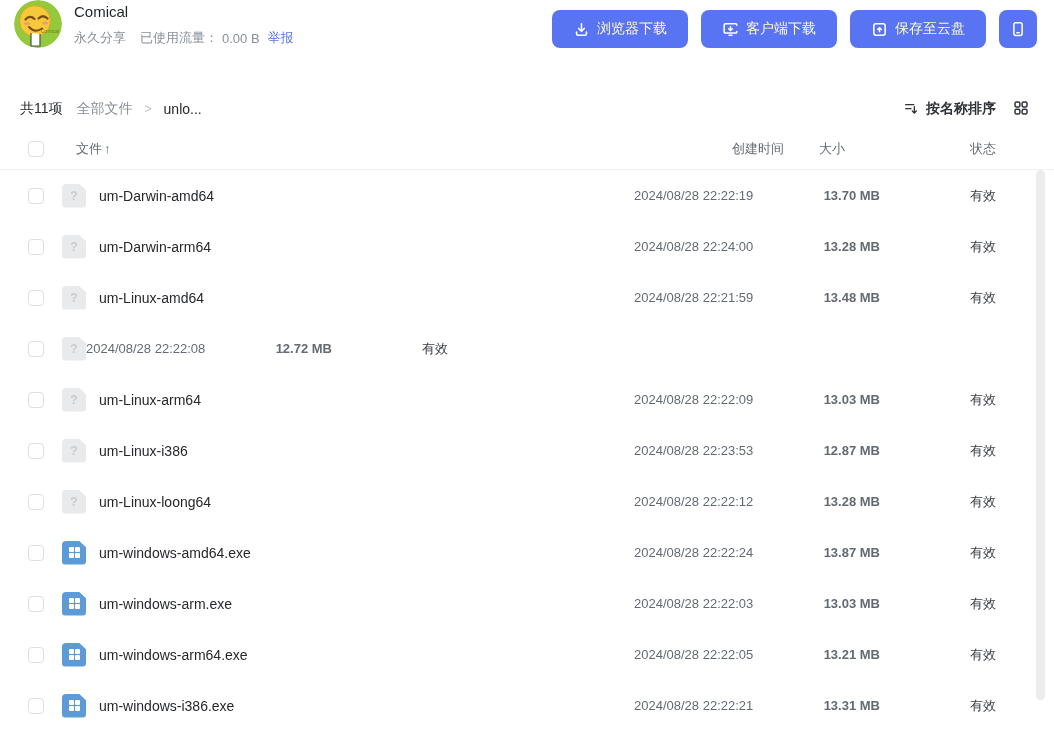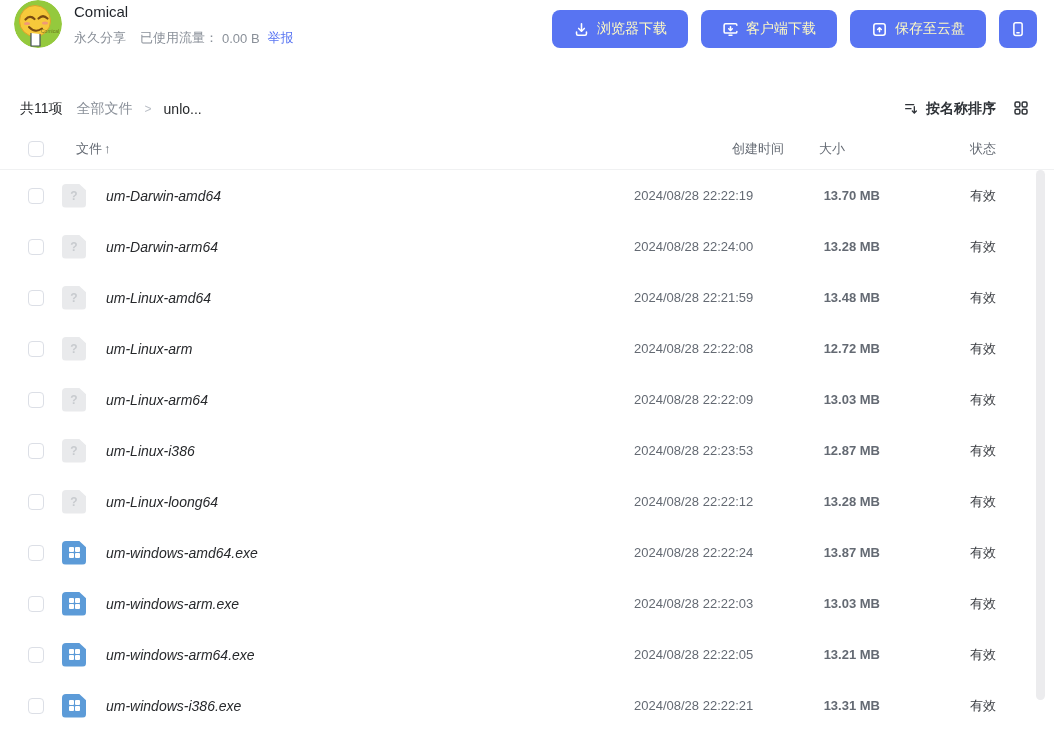--- a/index.html
+++ b/index.html
@@ -54,22 +54,22 @@
   .row{ display:flex; align-items:center; height:51px; padding:0 16px 0 28px; cursor:default; }
   .ficon{ width:24px; height:24px; margin-left:18px; border-radius:4px; position:relative; flex:0 0 auto;
           clip-path:polygon(0 0, 70% 0, 100% 28%, 100% 100%, 0 100%); display:flex; align-items:center; justify-content:center; }
   .ficon.unknown{ background:var(--icon-gray); }
   .ficon.windows{ background:var(--win-blue); }
   .ficon .q{ color:#C8CBCF; font-size:12px; font-weight:bold; display:none; }
   .ficon.unknown .q{ display:block; }
   .ficon .win{ display:none; width:11px; height:11px; }
   .ficon.windows .win{ display:grid; grid-template-columns:5px 5px; grid-template-rows:5px 5px; gap:1px; }
   .ficon .win i{ background:#fff; border-radius:1px; }
-  .fname{ flex:1; margin-left:20px; font-size:14px; color:var(--text-dark); cursor:pointer;
-          white-space:nowrap; overflow:hidden; text-overflow:ellipsis;font-style:italic; }
+  .fname{ flex:1; margin-left:13px; font-size:14px; color:var(--text-dark); cursor:pointer;
+          white-space:nowrap; overflow:hidden; text-overflow:ellipsis; }
   .fcreated{ width:150px; font-size:13px; color:var(--text-mid); text-align:left; }
   .fsize{ width:96px; font-size:13px; color:var(--text-mid); text-align:right;font-weight:bold; }
   .fstatus{ width:110px; margin-left:48px; font-size:13px; color:#3A3D42; text-align:center; }
 
   
   .sb-thumb{ position:absolute; right:9px; top:170px; width:9px; height:530px;
              background:#ECECEE; border-radius:5px; }
 </style>
 </head>
 <body>
@@ -225,21 +225,20 @@
     <span class="fsize">13.48 MB</span>
     <span class="fstatus">有效</span>
   </div>
 
   <div class="row">
     <span class="checkbox"></span>
     <span class="ficon unknown">
       <span class="q">?</span>
 
     </span>
-    <span class="fname">um-Linux-arm</span>
     <span class="fcreated">2024/08/28 22:22:08</span>
     <span class="fsize">12.72 MB</span>
     <span class="fstatus">有效</span>
   </div>
 
   <div class="row">
     <span class="checkbox"></span>
     <span class="ficon unknown">
       <span class="q">?</span>
 

